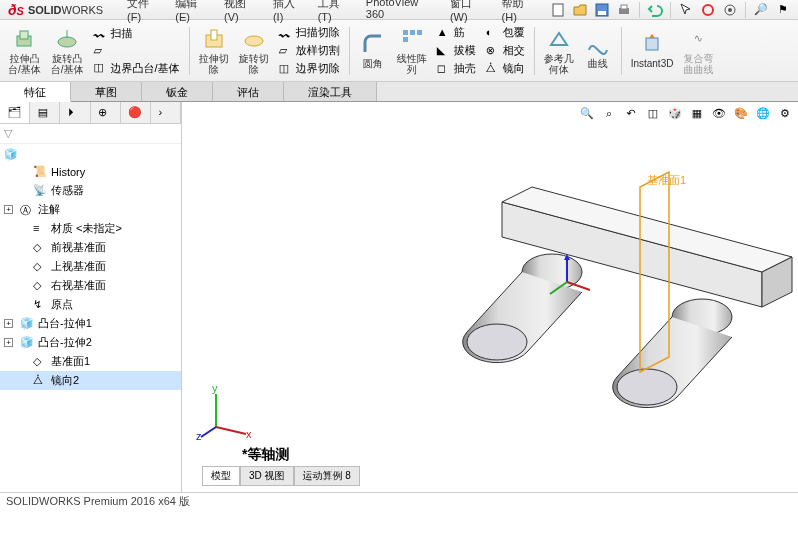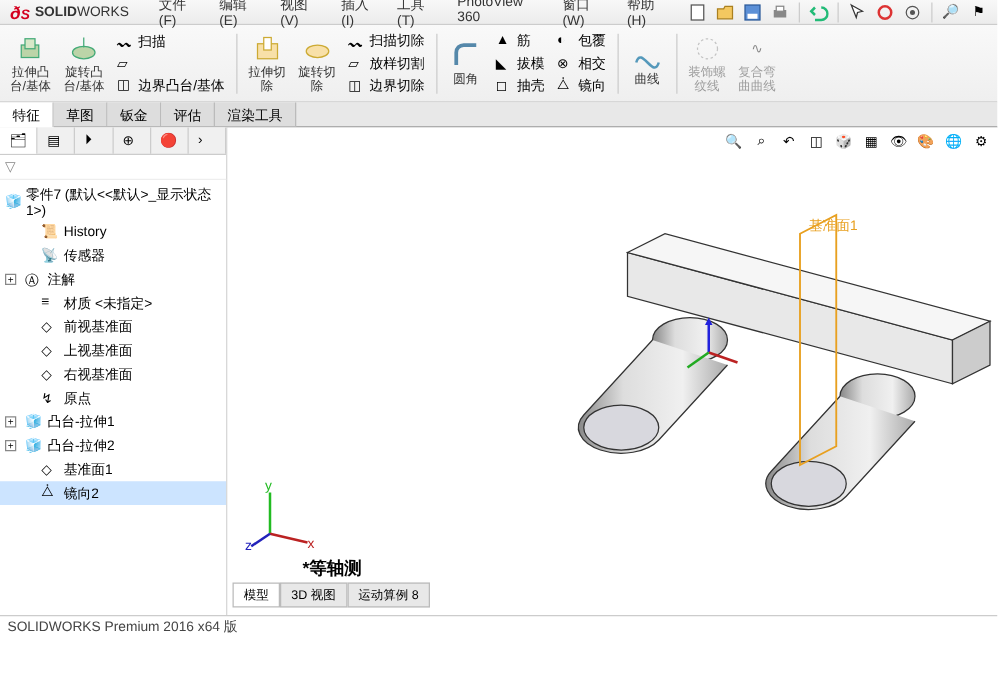--- a/index.html
+++ b/index.html
@@ -16,41 +16,41 @@
 .qat-sep{width:1px;height:16px;background:#ccc;margin:0 2px}
 .ribbon{height:62px;background:linear-gradient(#f9f9f9,#efefef);border-bottom:1px solid #ccc;display:flex;align-items:center;padding:2px 4px;gap:2px;overflow:hidden}
 .ribbon-btn{display:flex;flex-direction:column;align-items:center;justify-content:center;padding:2px 4px;cursor:pointer;text-align:center;min-width:36px;height:56px}
 .ribbon-btn .ico{width:24px;height:24px;display:flex;align-items:center;justify-content:center;margin-bottom:2px}
 .ribbon-btn .lbl{font-size:10px;line-height:11px;color:#333;white-space:pre-line}
 .ribbon-sm{display:flex;flex-direction:column;gap:1px}
 .ribbon-sm-item{display:flex;align-items:center;gap:3px;padding:1px 4px;cursor:pointer;font-size:10px}
 .ribbon-sm-item .ico{width:14px;height:14px}
 .ribbon-sep{width:1px;height:48px;background:#ccc;margin:0 3px}
 .tabs{height:20px;background:#e8e8e8;display:flex;border-bottom:1px solid #999}
-.tab{padding:3px 10px;font-size:11px;cursor:pointer;border-right:1px solid #bbb;background:#ddd}
+.tab{padding:3px 24px;font-size:11px;cursor:pointer;border-right:1px solid #bbb;background:#ddd}
 .tab.active{background:#fff;border-bottom:1px solid #fff;margin-bottom:-1px}
 .main{display:flex;height:390px}
 .sidebar{width:182px;background:#fff;border-right:1px solid #ccc;display:flex;flex-direction:column}
 .sidebar-tabs{height:22px;display:flex;border-bottom:1px solid #ccc;background:#f0f0f0}
 .sidebar-tab{flex:1;display:flex;align-items:center;justify-content:center;cursor:pointer;border-right:1px solid #ccc}
 .sidebar-tab.active{background:#fff}
 .sidebar-tabs .ico{width:14px;height:14px}
 .filter-bar{height:20px;display:flex;align-items:center;padding:0 4px;border-bottom:1px solid #eee}
 .tree{flex:1;overflow:auto;padding:2px 0}
 .tree-root{padding:2px 4px;font-size:11px;display:flex;align-items:center;gap:3px}
 .tree-item{padding:2px 4px 2px 18px;font-size:11px;display:flex;align-items:center;gap:4px;cursor:pointer}
 .tree-item.selected{background:#cce4ff}
 .tree-item .exp{width:9px;height:9px;border:1px solid #888;display:inline-flex;align-items:center;justify-content:center;font-size:8px;line-height:8px;margin-left:-14px;margin-right:3px}
 .tree-item .ico{width:14px;height:14px;display:inline-flex}
 .viewport{flex:1;position:relative;background:#fff}
 .view-toolbar{position:absolute;top:2px;right:4px;display:flex;gap:4px;z-index:5}
 .view-tb-btn{width:18px;height:18px;cursor:pointer;display:flex;align-items:center;justify-content:center}
 .triad{position:absolute;left:14px;bottom:50px}
 .view-label{position:absolute;left:60px;bottom:28px;font-size:14px;font-weight:bold}
-.bottom-tabs{position:absolute;left:4px;bottom:6px;display:flex;gap:0}
+.bottom-tabs{position:absolute;left:20px;bottom:6px;display:flex;gap:0}
 .btab{padding:2px 8px;font-size:10px;background:#e8e8e8;border:1px solid #bbb;cursor:pointer}
 .btab.active{background:#fff}
 .status{height:18px;border-top:1px solid #ccc;padding:2px 6px;font-size:10px;color:#444;display:flex;align-items:center}
 .disabled{opacity:.45}
 svg{display:block}
 </style>
 </head>
 <body>
 
 <div class="titlebar">
@@ -191,20 +191,32 @@
   </div>
   <div class="ribbon-sep"></div>
   <div class="ribbon-btn">
       <span class="ico">
         <svg width="24" height="24">
           <path d="M4 20V10a6 6 0 0 1 6-6h10" fill="none" stroke="#58a" stroke-width="3"></path>
         </svg>
       </span>
       <span class="lbl">圆角</span>
     </div>
+  <div class="ribbon-btn">
+      <span class="ico">
+        <svg width="24" height="24">
+          <rect x="3" y="3" width="5" height="5" fill="#7ad"></rect>
+          <rect x="10" y="3" width="5" height="5" fill="#7ad"></rect>
+          <rect x="17" y="3" width="5" height="5" fill="#7ad"></rect>
+          <rect x="3" y="10" width="5" height="5" fill="#7ad"></rect>
+        </svg>
+      </span>
+      <span class="lbl">线性阵
+列</span>
+    </div>
   <div class="ribbon-sm">
     <div class="ribbon-sm-item">
         <span class="ico">▲</span>
         <span>筋</span>
       </div>
     <div class="ribbon-sm-item">
         <span class="ico">◣</span>
         <span>拔模</span>
       </div>
     <div class="ribbon-sm-item">
@@ -223,34 +235,43 @@
       </div>
     <div class="ribbon-sm-item">
         <span class="ico">⧊</span>
         <span>镜向</span>
       </div>
   </div>
   <div class="ribbon-sep"></div>
   <div class="ribbon-btn">
       <span class="ico">
         <svg width="24" height="24">
+          <path d="M4 18L12 6l8 12z" fill="none" stroke="#59b" stroke-width="2"></path>
+        </svg>
+      </span>
+      <span class="lbl">参考几
+何体</span>
+    </div>
+  <div class="ribbon-btn">
+      <span class="ico">
+        <svg width="24" height="24">
           <path d="M3 18c4-14 14 14 18 0" fill="none" stroke="#59b" stroke-width="2"></path>
         </svg>
       </span>
       <span class="lbl">曲线</span>
     </div>
   <div class="ribbon-sep"></div>
-  <div class="ribbon-btn disabled">
-      <span class="ico">
-        <svg width="24" height="24">
-          <circle cx="12" cy="12" r="8" fill="none" stroke="#888" stroke-dasharray="2 2"></circle>
-        </svg>
-      </span>
-      <span class="lbl">装饰螺
-纹线</span>
+  <div class="ribbon-btn">
+      <span class="ico">
+        <svg width="24" height="24">
+          <rect x="6" y="6" width="12" height="12" fill="#cde" stroke="#58a"></rect>
+          <path d="M12 2l3 4h-6z" fill="#e80"></path>
+        </svg>
+      </span>
+      <span class="lbl">Instant3D</span>
     </div>
   <div class="ribbon-btn disabled">
       <span class="ico">∿</span>
       <span class="lbl">复合弯
 曲曲线</span>
     </div>
 </div>
 
 <div class="tabs">
   <div class="tab active">特征</div>
@@ -281,21 +302,20 @@
       <div class="sidebar-tab">
           <span class="ico">›</span>
         </div>
     </div>
     <div class="filter-bar">
       <span style="color:#888">▽</span>
     </div>
     <div class="tree">
       <div class="tree-root">
           <span>🧊</span>
-          <span>零件7 (默认&lt;&lt;默认&gt;_显示状态 1&gt;)</span>
         </div>
       <div id="tree-items">
           <div class="tree-item">
             <span style="width:11px;display:inline-block"></span>
             <span class="ico">📜</span>
             <span>History</span>
           </div>
           <div class="tree-item">
             <span style="width:11px;display:inline-block"></span>
             <span class="ico">📡</span>

